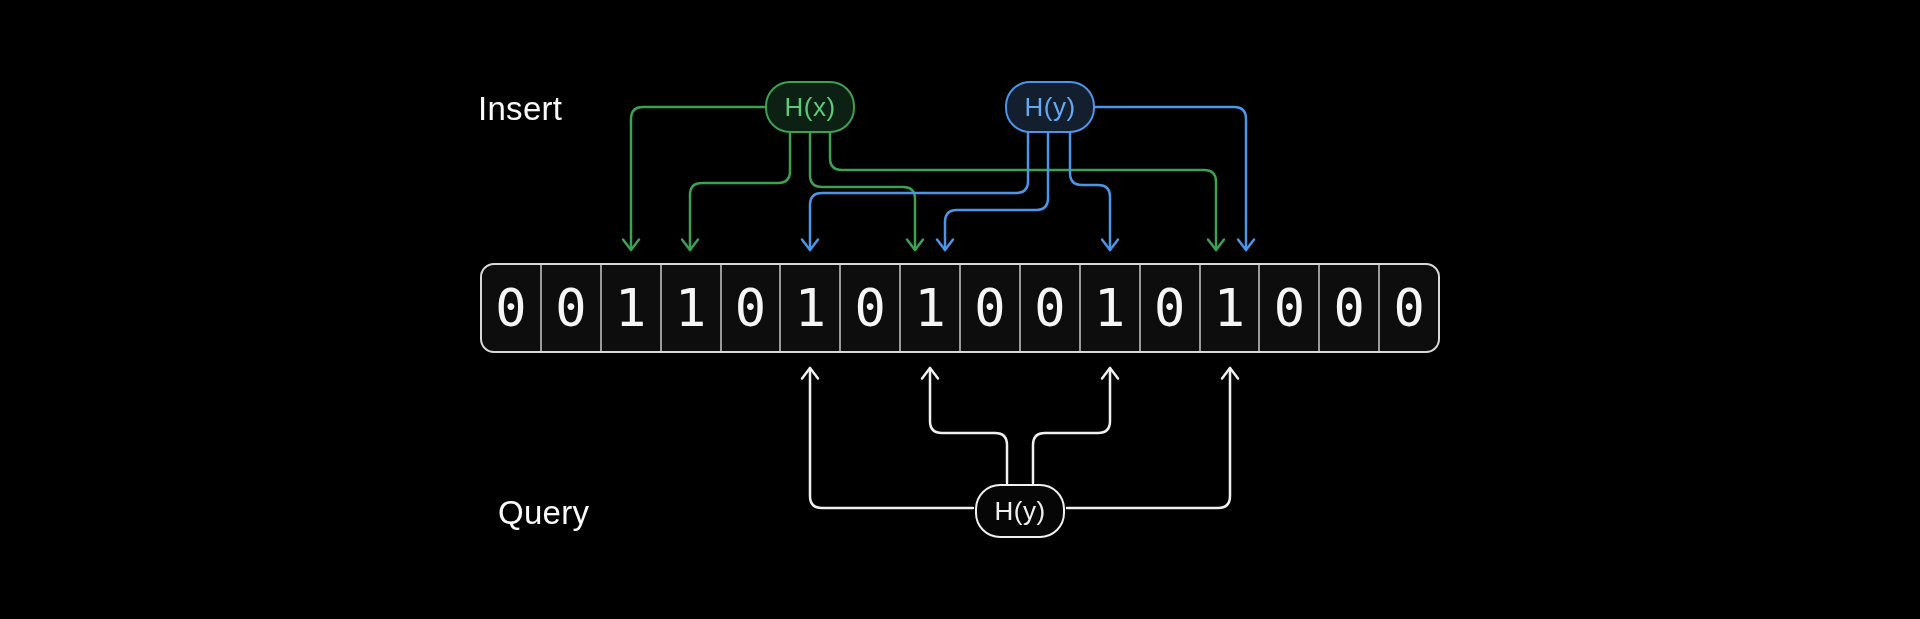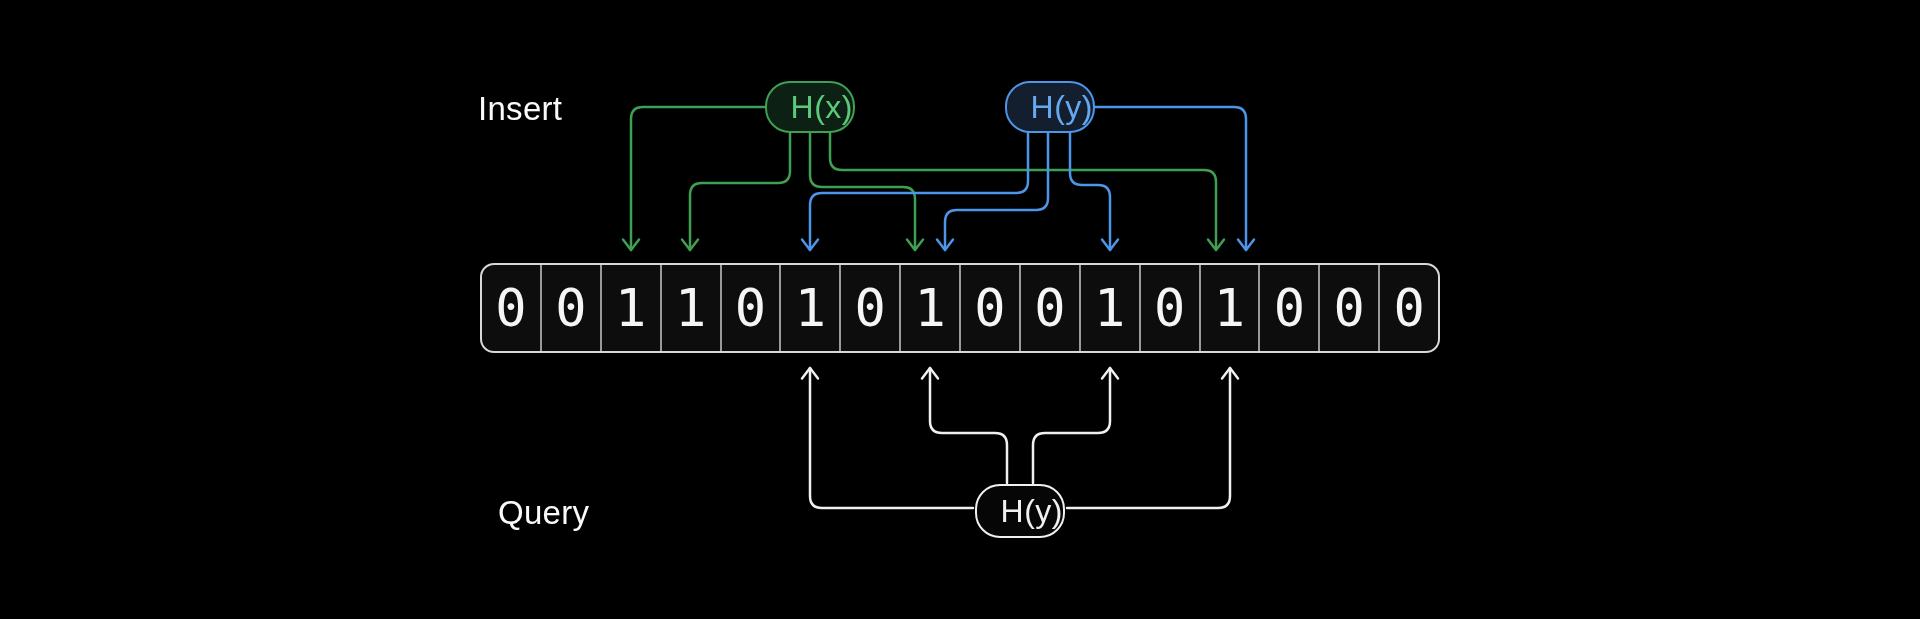--- a/index.html
+++ b/index.html
@@ -45,22 +45,22 @@
 
   .hash-node {
     position: absolute;
     width: 90px;
     height: 52px;
     border-radius: 25px;
     border: 2px solid;
     box-sizing: border-box;
     display: flex;
     align-items: center;
-    justify-content: flex-end;
-    font-size: 32px;
+    justify-content: center;
+    font-size: 26px;
     letter-spacing: 0.5px;
   }
   .hash-node.hx {
     left: 765px; top: 81px;
     border-color: var(--c-green, #3fa053);
     background: var(--c-greenFill, #0d2014);
     color: var(--c-greenText, #5dc97a);
   }
   .hash-node.hy-top {
     left: 1005px; top: 81px;

